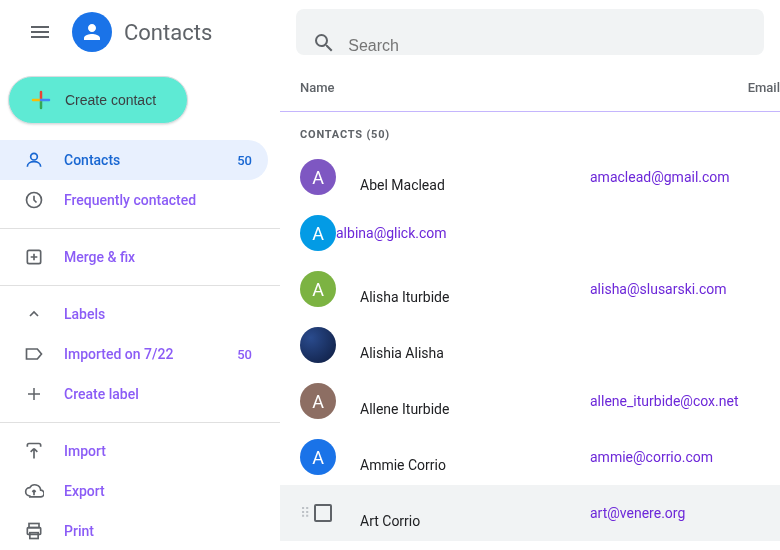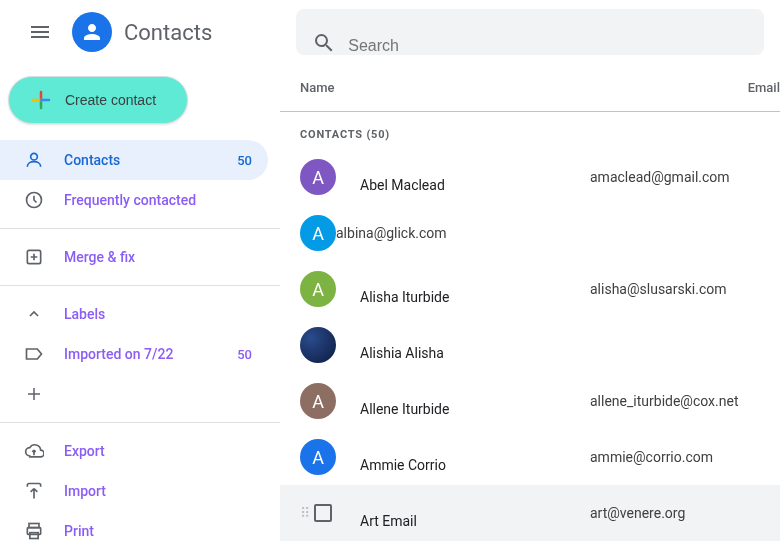--- a/index.html
+++ b/index.html
@@ -31,21 +31,21 @@
     .col-name { width: 290px; }
     .col-email { flex: 1; text-align: right; }
     
     .section-label { padding: 16px 0 8px 20px; font-size: 11px; color: #5f6368; font-weight: 700; letter-spacing: 0.8px; }
     
     .contact-row { display: flex; align-items: center; height: 56px; padding-left: 20px; cursor: pointer; }
     .contact-row.hovered { background: #f1f3f4; }
     .avatar { width: 36px; height: 36px; border-radius: 50%; display: flex; align-items: center; justify-content: center; color: #fff; font-size: 18px; font-weight: 400; flex-shrink: 0; }
     .avatar.img { background: radial-gradient(circle at 30% 30%, #2a4b8d, #0d1b3e); }
     .contact-name { margin-left: 24px; width: 230px; font-size: 14px; color: #202124; margin-top: 16px; }
-    .contact-email { font-size: 14px; color: #404040; }
+    .contact-email { font-size: 14px; color: #6d28d9; }
     
     .row-prefix { display: flex; align-items: center; gap: 6px; width: 36px; flex-shrink: 0; }
     .drag-dots { color: #bdc1c6; font-size: 14px; letter-spacing: -2px; }
     .checkbox { width: 18px; height: 18px; border: 2px solid #5f6368; border-radius: 2px; }
     .contact-row.hovered .contact-name { margin-left: 24px; width: 230px; }
     
     svg { display: block; }
   </style>
 </head>
 <body>
@@ -129,39 +129,40 @@
         </span>
       <span class="nav-label">Imported on 7/22</span>
       <span class="nav-count">50</span>
     </div>
     <div class="nav-item">
       <span class="nav-icon">
           <svg width="18" height="18" viewBox="0 0 24 24" fill="none" stroke="currentColor" stroke-width="2">
             <path d="M12 4v16M4 12h16"></path>
           </svg>
         </span>
+      <span class="nav-label">Create label</span>
     </div>
     <div class="sidebar-divider"></div>
 
+    <div class="nav-item">
+      <span class="nav-icon">
+          <svg width="20" height="20" viewBox="0 0 24 24" fill="none" stroke="currentColor" stroke-width="2">
+            <path d="M12 3v12m0 0l-4-4m4 4l4-4M4 17v2a2 2 0 002 2h12a2 2 0 002-2v-2" transform="rotate(180 12 12)"></path>
+          </svg>
+        </span>
+      <span class="nav-label">Import</span>
+    </div>
     <div class="nav-item">
       <span class="nav-icon">
           <svg width="20" height="20" viewBox="0 0 24 24" fill="none" stroke="currentColor" stroke-width="2">
             <path d="M7 18a5 5 0 010-10 7 7 0 0113 3 4 4 0 010 8H7z"></path>
             <path d="M12 11v6m0-6l-2 2m2-2l2 2"></path>
           </svg>
         </span>
       <span class="nav-label">Export</span>
-    </div>
-    <div class="nav-item">
-      <span class="nav-icon">
-          <svg width="20" height="20" viewBox="0 0 24 24" fill="none" stroke="currentColor" stroke-width="2">
-            <path d="M12 3v12m0 0l-4-4m4 4l4-4M4 17v2a2 2 0 002 2h12a2 2 0 002-2v-2" transform="rotate(180 12 12)"></path>
-          </svg>
-        </span>
-      <span class="nav-label">Import</span>
     </div>
     <div class="nav-item">
       <span class="nav-icon">
           <svg width="20" height="20" viewBox="0 0 24 24" fill="none" stroke="currentColor" stroke-width="2">
             <rect x="6" y="3" width="12" height="5"></rect>
             <rect x="4" y="8" width="16" height="8" rx="1"></rect>
             <rect x="7" y="14" width="10" height="7"></rect>
           </svg>
         </span>
       <span class="nav-label">Print</span>
@@ -201,18 +202,18 @@
         <div class="contact-row">
           <div class="avatar" style="background: rgb(26, 115, 232);">A</div>
           <div class="contact-name">Ammie Corrio</div>
           <div class="contact-email">ammie@corrio.com</div>
         </div>
         <div class="contact-row hovered">
           <div class="row-prefix">
             <span class="drag-dots">⠿</span>
             <span class="checkbox"></span>
           </div>
-          <div class="contact-name">Art Email</div>
+          <div class="contact-name">Art Corrio</div>
           <div class="contact-email">art@venere.org</div>
         </div>
       </div>
   </div>
 </div>
 
 </body></html>

